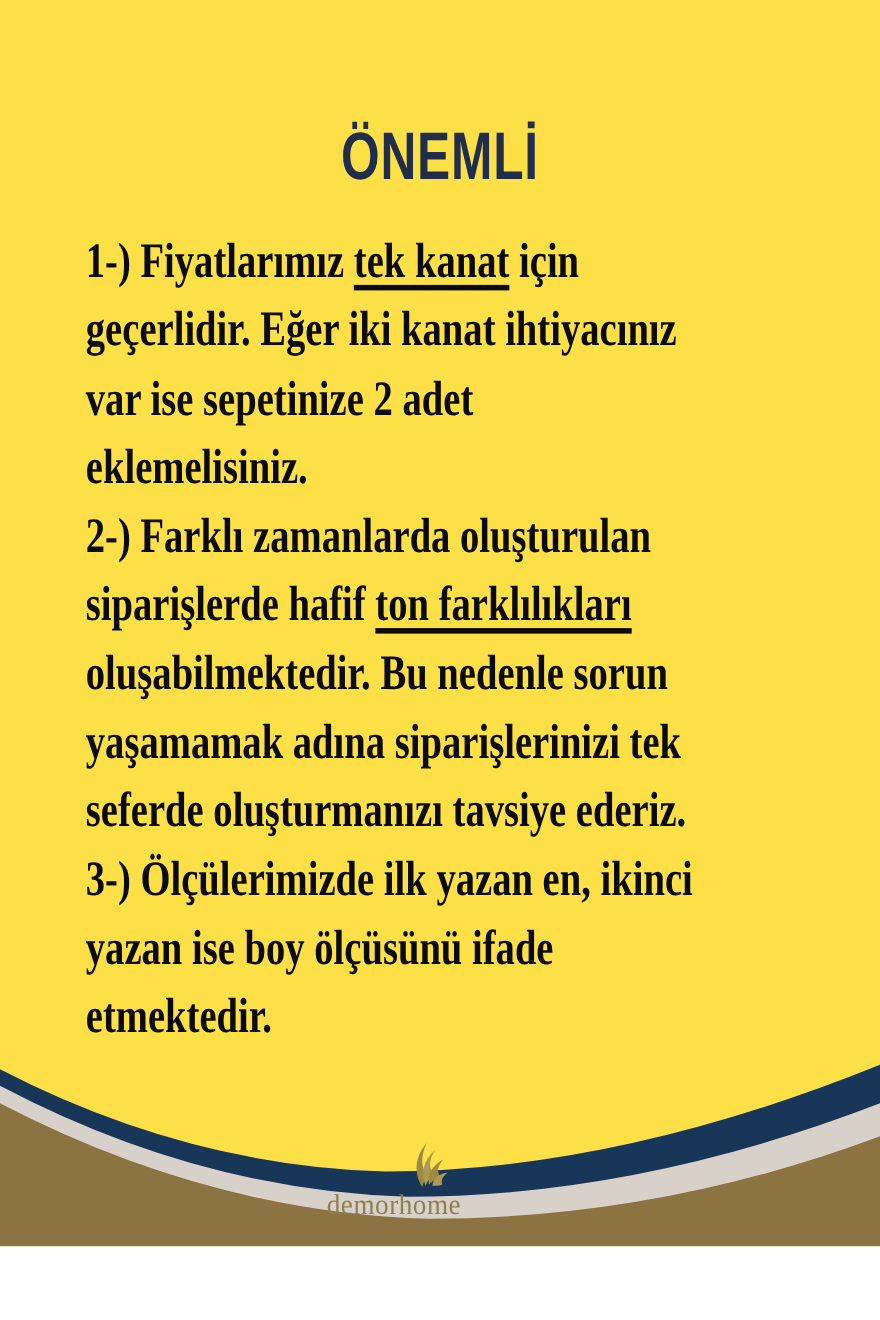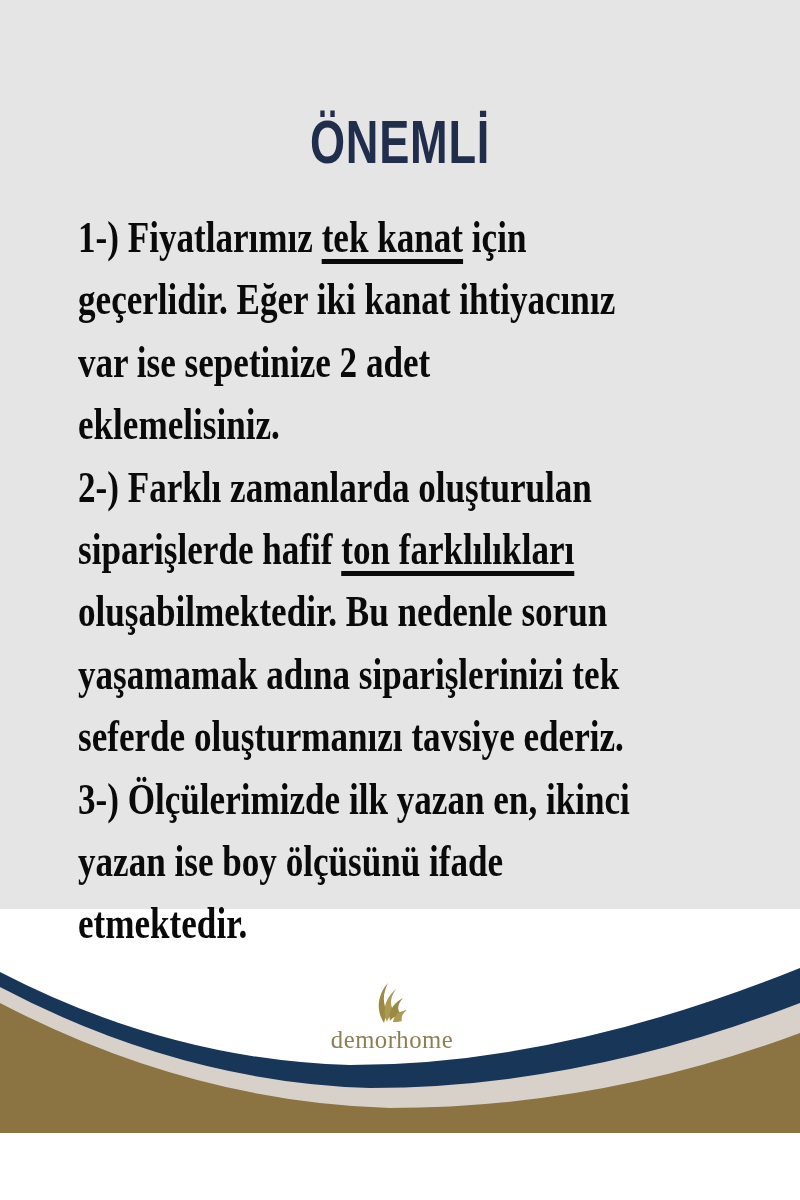--- a/index.html
+++ b/index.html
@@ -12,21 +12,21 @@
     --brand-text-gold:#8d7f50;
   }
   html,body{margin:0;padding:0;}
   body{
     width:800px;height:1200px;
     background:#ffffff;
     overflow:hidden;
     position:relative;
     font-family:"Liberation Sans", sans-serif;
   }
-  .page{position:absolute;inset:0;width:800px;height:909px;background:#e5e5e5;}
+  .page{position:absolute;inset:0;width:800px;height:1200px;background:#fde047;}
 
   .title{
     position:absolute;
     top:112px;left:0;width:800px;
     text-align:center;
     font-family:"Liberation Sans", sans-serif;
     font-weight:800;
     font-size:61px;
     line-height:61px;
     letter-spacing:1px;
@@ -61,24 +61,23 @@
     width:800px;height:250px;
     display:block;
   }
   .band-navy{fill:var(--band-navy);}
   .band-gray{fill:var(--band-gray);}
   .band-brown{fill:var(--band-brown);}
   .bottom-strip{fill:#ffffff;}
 
   .logo{
     position:absolute;
-    top:981px;
+    top:1037px;
     left:292px;
     width:200px;
-    text-align:center;
   }
   .logo-icon{display:block;margin:0 auto 2px auto;width:32px;height:42px;}
   .logo-icon path{fill:var(--logo-gold);}
   .logo-icon .lighter{fill:#ab9a52;}
   .brand{
     font-family:"Liberation Serif", serif;
     font-size:26px;
     letter-spacing:0.5px;
     color:var(--brand-text-gold);
     transform:scaleX(0.95);

